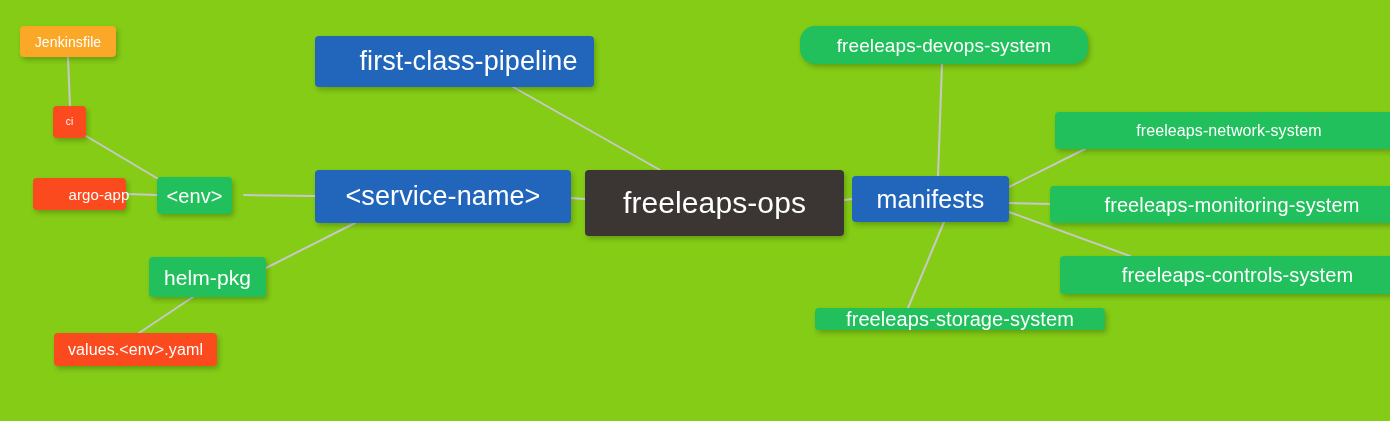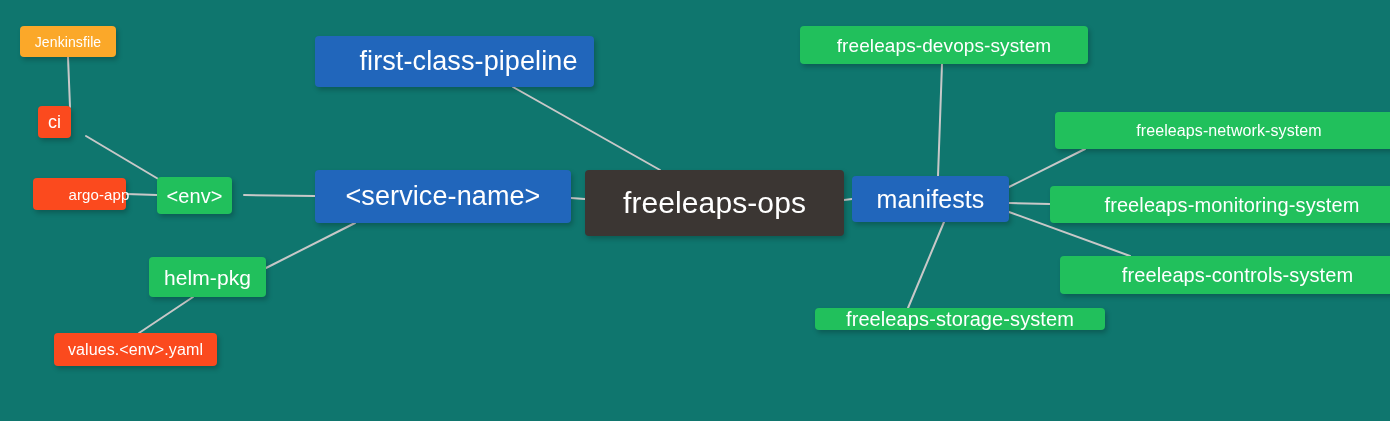--- a/index.html
+++ b/index.html
@@ -2,21 +2,21 @@
 <html><head>
 <meta charset="utf-8">
 <style>
   html,body{margin:0;padding:0;background:#ffffff;}
   body{
     width:1390px;height:421px;
     font-family:"Liberation Sans", sans-serif;
     overflow:hidden;
     -webkit-font-smoothing:antialiased;
   }
-  #canvas{position:relative;width:1390px;height:421px;background:#0f766e;}
+  #canvas{position:relative;width:1390px;height:421px;background:#84cc16;}
   #edges{position:absolute;left:0;top:0;width:1390px;height:421px;pointer-events:none;}
   .node{
     position:absolute;
     box-sizing:border-box;
     display:flex;align-items:center;justify-content:center;
     color:#ffffff;
     white-space:nowrap;
     border-radius:4px;
     box-shadow:2px 3px 5px rgba(0,0,0,0.22);
     letter-spacing:0.1px;
@@ -44,28 +44,28 @@
       <line x1="513" y1="87" x2="660" y2="170" stroke="#c8c8c8" stroke-width="2" stroke-linecap="round"></line>
       <line x1="844" y1="200" x2="852" y2="199" stroke="#c8c8c8" stroke-width="2" stroke-linecap="round"></line>
       <line x1="938" y1="176" x2="942" y2="64" stroke="#c8c8c8" stroke-width="2" stroke-linecap="round"></line>
       <line x1="1009" y1="187" x2="1085" y2="149" stroke="#c8c8c8" stroke-width="2" stroke-linecap="round"></line>
       <line x1="1009" y1="203" x2="1050" y2="204" stroke="#c8c8c8" stroke-width="2" stroke-linecap="round"></line>
       <line x1="1009" y1="212" x2="1130" y2="256" stroke="#c8c8c8" stroke-width="2" stroke-linecap="round"></line>
       <line x1="944" y1="222" x2="908" y2="308" stroke="#c8c8c8" stroke-width="2" stroke-linecap="round"></line>
     </svg>
   <div id="nodes">
       <div class="node n-orange" style="left: 20px; top: 26px; width: 96px; height: 31px; font-size: 14px;">Jenkinsfile</div>
-      <div class="node n-red" style="left: 38px; top: 106px; width: 33px; height: 32px; font-size: 18px;">ci</div>
+      <div class="node n-red" style="left: 53px; top: 106px; width: 33px; height: 32px; font-size: 10px;">ci</div>
       <div class="node n-red" style="left: 33px; top: 178px; width: 93px; height: 32px; font-size: 15px; padding-left: 39px;">argo-app</div>
       <div class="node n-green" style="left: 157px; top: 177px; width: 75px; height: 37px; font-size: 20px;">&lt;env&gt;</div>
       <div class="node n-green" style="left: 149px; top: 257px; width: 117px; height: 40px; font-size: 21px;">helm-pkg</div>
       <div class="node n-red" style="left: 10px; top: 333px; width: 163px; height: 33px; font-size: 16px; margin-left: 44px;">values.&lt;env&gt;.yaml</div>
       <div class="node n-blue" style="left: 315px; top: 36px; width: 279px; height: 51px; font-size: 27px; padding-left: 28px;">first-class-pipeline</div>
       <div class="node n-blue" style="left: 315px; top: 170px; width: 256px; height: 53px; font-size: 27px;">&lt;service-name&gt;</div>
       <div class="node n-root" style="left: 585px; top: 170px; width: 259px; height: 66px; font-size: 30px;">freeleaps-ops</div>
       <div class="node n-blue" style="left: 852px; top: 176px; width: 157px; height: 46px; font-size: 25px;">manifests</div>
-      <div class="node n-green" style="left: 800px; top: 26px; width: 288px; height: 38px; font-size: 19px;">freeleaps-devops-system</div>
+      <div class="node n-green" style="left: 800px; top: 26px; width: 288px; height: 38px; font-size: 19px; border-radius: 15px;">freeleaps-devops-system</div>
       <div class="node n-green" style="left: 1055px; top: 112px; width: 348px; height: 37px; font-size: 16px;">freeleaps-network-system</div>
       <div class="node n-green" style="left: 1050px; top: 186px; width: 364px; height: 37px; font-size: 20px;">freeleaps-monitoring-system</div>
       <div class="node n-green" style="left: 1060px; top: 256px; width: 355px; height: 38px; font-size: 20px;">freeleaps-controls-system</div>
       <div class="node n-green" style="left: 815px; top: 308px; width: 290px; height: 22px; font-size: 20px;">freeleaps-storage-system</div>
     </div>
 </div>
 
 </body></html>

